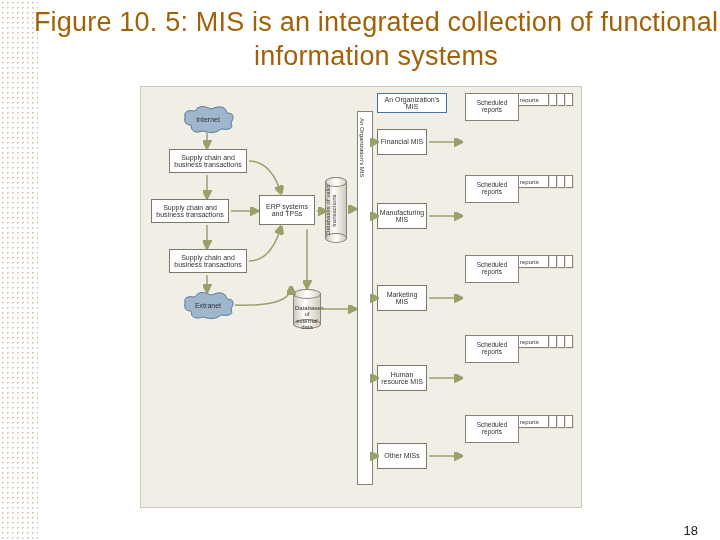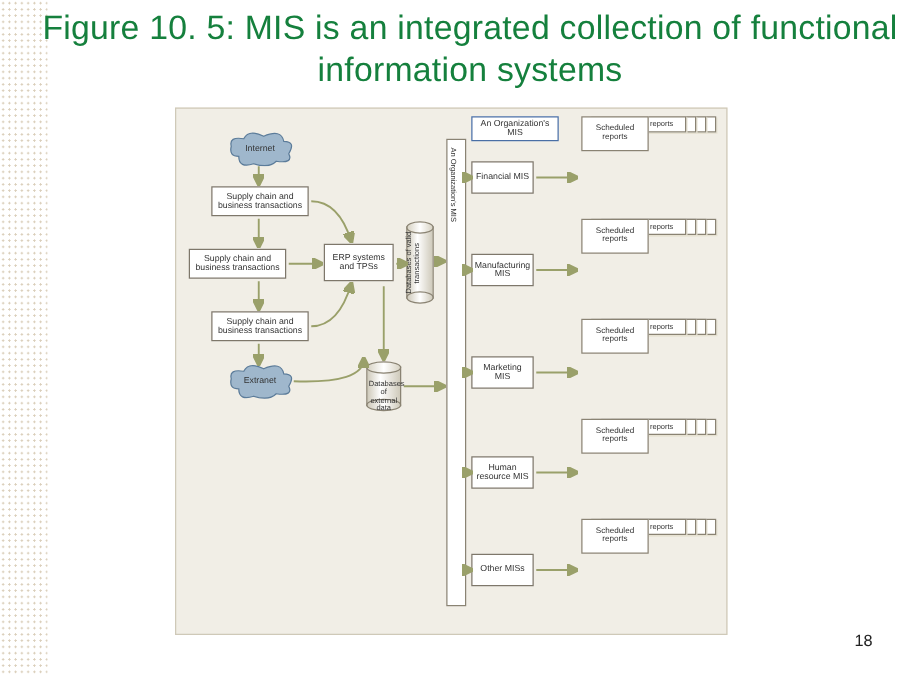--- a/index.html
+++ b/index.html
@@ -1,18 +1,18 @@
 <!DOCTYPE html>
 <html><head>
 <meta charset="utf-8">
 <style>
   html,body{margin:0;padding:0;width:720px;height:540px;background:#fff;font-family:Arial,Helvetica,sans-serif;overflow:hidden}
   .dots{position:absolute;left:0;top:0;width:38px;height:540px;background-image:radial-gradient(circle,#c9b89a 1px,transparent 1px);background-size:5px 5px;opacity:.7}
-  .title{position:absolute;left:32px;top:6px;width:688px;font-size:27px;color:#15803d;line-height:1.25;text-align:center;letter-spacing:.2px}
-  .pagenum{position:absolute;right:22px;bottom:20px;font-size:13px;color:#222}
+  .title{position:absolute;left:32px;top:6px;width:688px;font-size:27px;color:#a16207;line-height:1.25;text-align:center;letter-spacing:.2px}
+  .pagenum{position:absolute;right:22px;bottom:2px;font-size:13px;color:#222}
   .stage{position:absolute;left:140px;top:86px;width:440px;height:420px;background:#f1eee6;border:1px solid #cfc9b8}
   .box{position:absolute;background:#fff;border:1px solid #7e776a;font-size:7px;color:#333;display:flex;align-items:center;justify-content:center;text-align:center;line-height:1.05;padding:2px;box-sizing:border-box}
   .cloud{position:absolute}
   .cloud svg{display:block}
   .cloud .lbl{position:absolute;left:0;right:0;top:50%;transform:translateY(-50%);text-align:center;font-size:7px;color:#333}
   .cyl{position:absolute}
   .cyl .wall{position:absolute;inset:4px 0 4px 0;background:linear-gradient(90deg,#cfcabb,#fff 40%,#cfcabb);border:1px solid #8a8373;border-top:none;border-bottom:none}
   .cyl .top{position:absolute;left:0;right:0;top:0;height:8px;border:1px solid #8a8373;border-radius:50%;background:linear-gradient(90deg,#d8d3c4,#fff,#d8d3c4)}
   .cyl .bot{position:absolute;left:0;right:0;bottom:0;height:8px;border:1px solid #8a8373;border-radius:50%;background:linear-gradient(90deg,#cfcabb,#fff,#cfcabb)}
   .cyl .lbl{position:absolute;left:2px;right:2px;top:40%;font-size:6px;color:#333;text-align:center;line-height:1.05}

